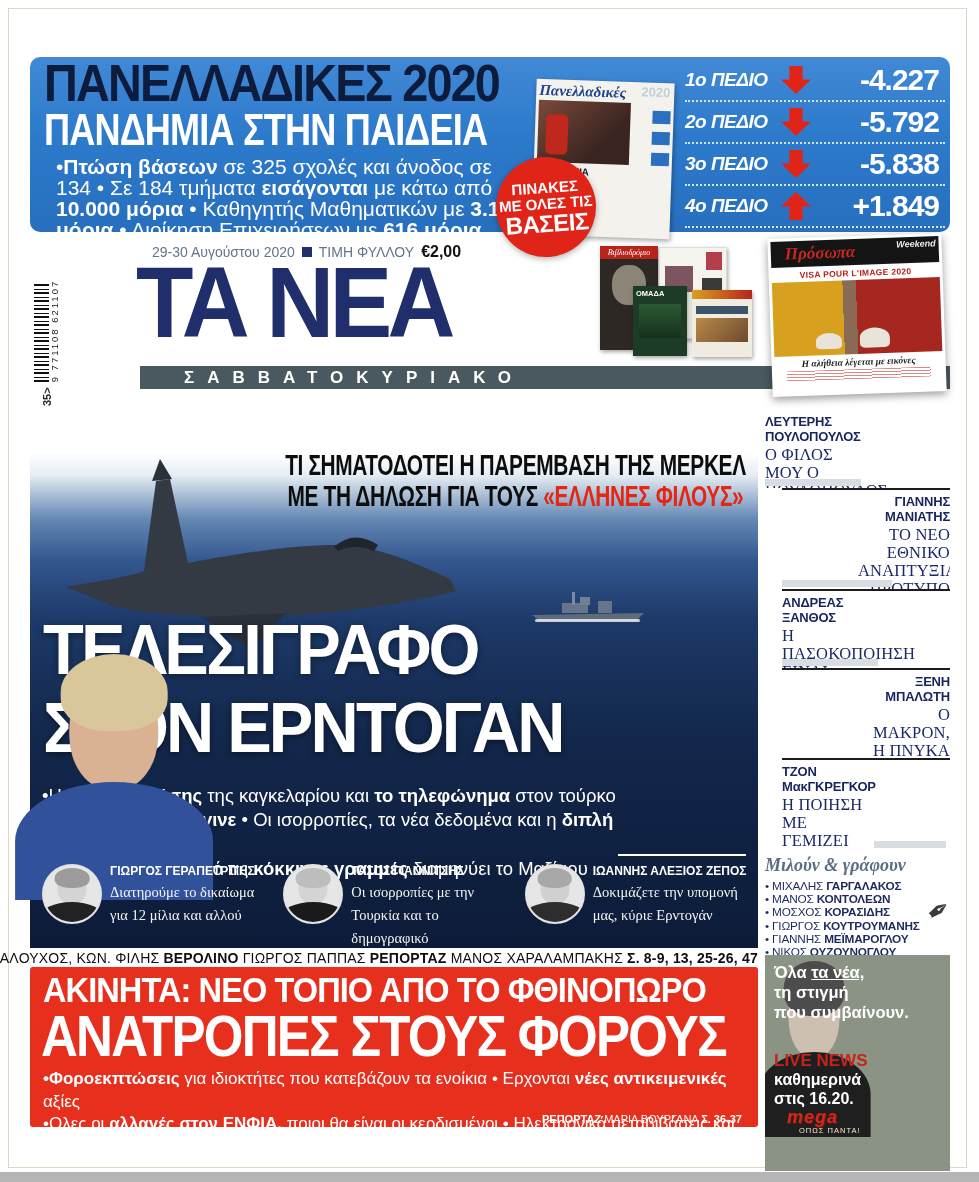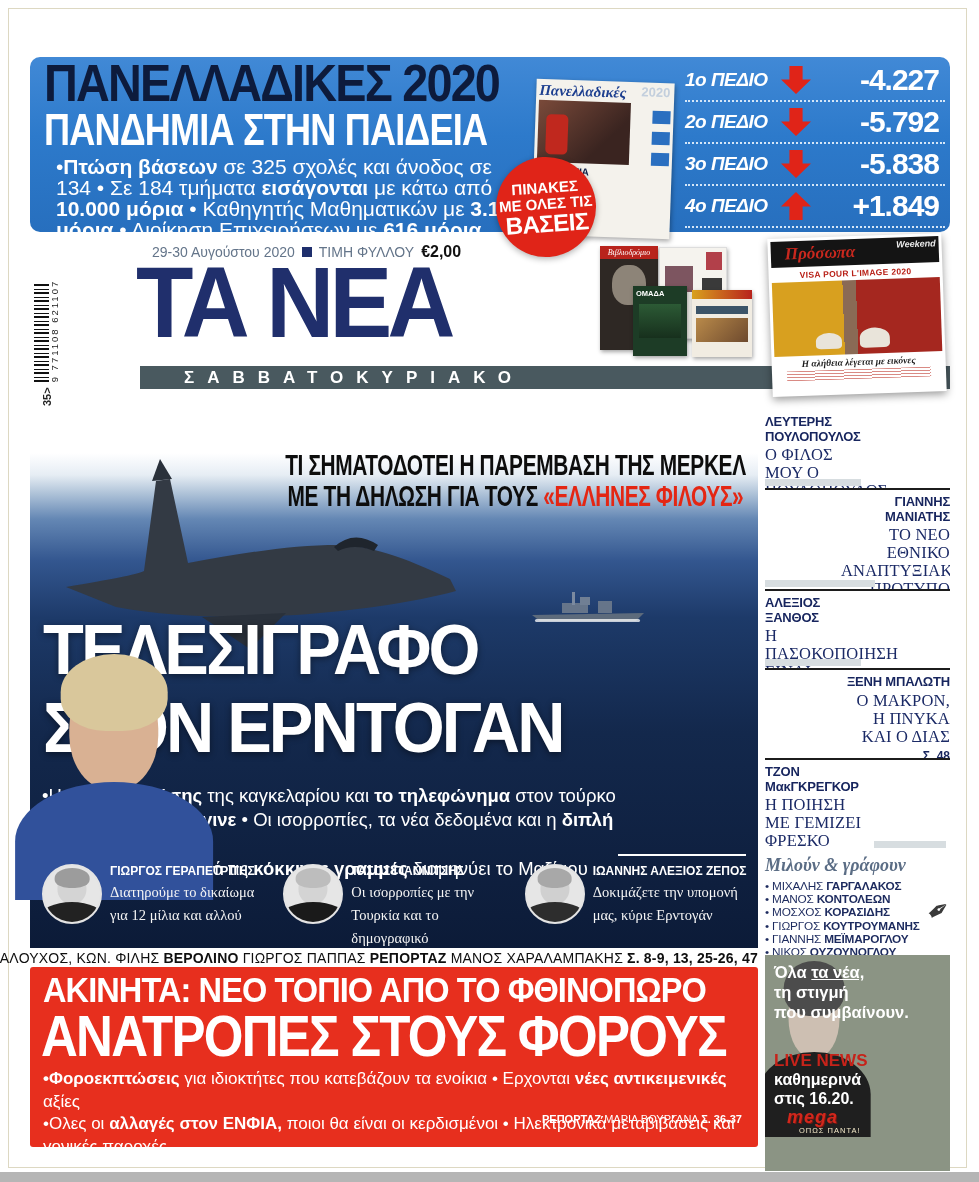--- a/index.html
+++ b/index.html
@@ -111,34 +111,34 @@
   .comm-row{left:12px;right:4px;top:447px;height:84px;display:flex;gap:12px;}
   .comm{flex:1;display:flex;gap:8px;}
   .comm .circ{flex:0 0 56px;width:56px;height:56px;border-radius:50%;border:2px solid #e4e4e4;overflow:hidden;margin-top:4px;}
   .comm .name{font-size:12px;font-weight:900;color:#fff;line-height:14px;margin:4px 0 3px;white-space:nowrap;}
   .comm .quote{font-family:"Liberation Serif",serif;font-size:14.5px;line-height:23px;color:#f4f4f4;}
   #lead-credits{left:30px;top:948px;width:728px;height:19px;background:#fff;display:flex;
                 justify-content:flex-end;align-items:center;font-size:14px;color:#0f0f0f;letter-spacing:.2px;}
   #lead-credits span{white-space:pre;}
 
   
-  #secondary{left:30px;top:967px;width:728px;height:180px;background:#e72f1e;border-radius:3px;}
+  #secondary{left:30px;top:967px;width:728px;height:160px;background:#e72f1e;border-radius:3px;}
   .s-kick{left:13px;top:4px;font-size:35px;font-weight:800;color:#fff;letter-spacing:-1px;line-height:37px;
           transform:scaleX(.93);transform-origin:left top;white-space:nowrap;}
   .s-head{left:11px;top:39px;font-size:58px;font-weight:900;color:#fff;letter-spacing:-2px;line-height:60px;
           transform:scaleX(.88);transform-origin:left top;white-space:nowrap;}
   .s-bullets{left:13px;top:101px;width:708px;color:#fff;font-size:17px;line-height:22.5px;}
   .s-bullets p{margin:0;}
   .s-credit{right:16px;top:146px;font-size:11px;color:#fff;}
   .s-credit span{white-space:pre;}
 
   
   #sidebar{left:765px;top:410px;width:185px;height:735px;}
   .sb-item{position:relative;overflow:hidden;}
-  .sb-item.line{border-top:2px solid #1c1c1c;}
+  .sb-item.line{border-top:2px solid #1c1c1c;margin-left:17px;}
   .sb-author{font-size:13px;font-weight:900;color:#17255e;line-height:14.5px;letter-spacing:-.2px;padding-top:5px;}
   .sb-title{font-family:"Liberation Serif",serif;font-size:16.5px;color:#1b2a66;line-height:18px;letter-spacing:.2px;margin-top:2px;}
   .sb-page{font-size:12px;font-weight:900;color:#17255e;margin-top:3px;}
   .sb-right{padding-right:84px;} .sb-left{padding-left:76px;text-align:right;}
   .capbar{position:absolute;height:7px;background:#d7dde0;}
 
   .contrib{position:relative;height:100px;padding-top:5px;}
   .c-head{font-family:"Liberation Serif",serif;font-style:italic;font-weight:700;font-size:18px;color:#5b6d85;}
   .c-list{margin-top:4px;}
   .c-row{font-size:11.8px;color:#1c2a5e;line-height:13.2px;letter-spacing:-.2px;}
@@ -372,21 +372,21 @@
         <div class="sb-author">ΓΙΑΝΝΗΣ ΜΑΝΙΑΤΗΣ</div>
         <div class="sb-title">ΤΟ ΝΕΟ ΕΘΝΙΚΟ ΑΝΑΠΤΥΞΙΑΚΟ ΠΡΟΤΥΠΟ</div>
 
       </div>
 
       <div class="capbar" style="left:0;bottom:2px;width:110px;"></div>
     </div>
 
     <div class="sb-item line" style="height:77px">
       <div class="sb-right">
-        <div class="sb-author">ΑΛΕΞΙΟΣ ΞΑΝΘΟΣ</div>
+        <div class="sb-author">ΑΝΔΡΕΑΣ ΞΑΝΘΟΣ</div>
         <div class="sb-title">Η ΠΑΣΟΚΟΠΟΙΗΣΗ ΕΙΝΑΙ ΣΥΝΤΑΓΗ ΗΤΤΑΣ</div>
 
       </div>
 
       <div class="capbar" style="left:0;bottom:2px;width:96px;"></div>
     </div>
 
     <div class="sb-item line" style="height:88px">
       <div class="sb-left">
         <div class="sb-author">ΞΕΝΗ ΜΠΑΛΩΤΗ</div>

